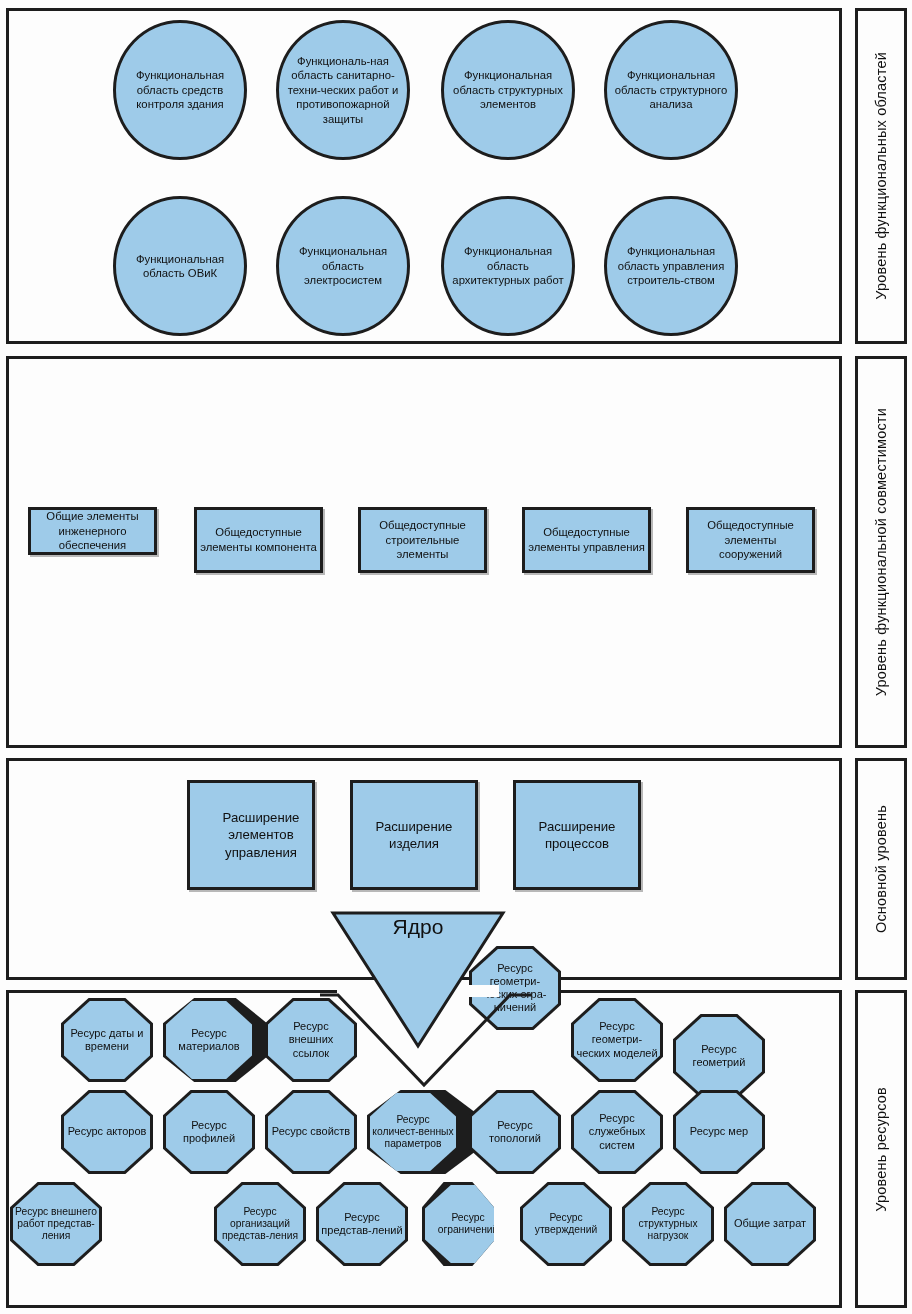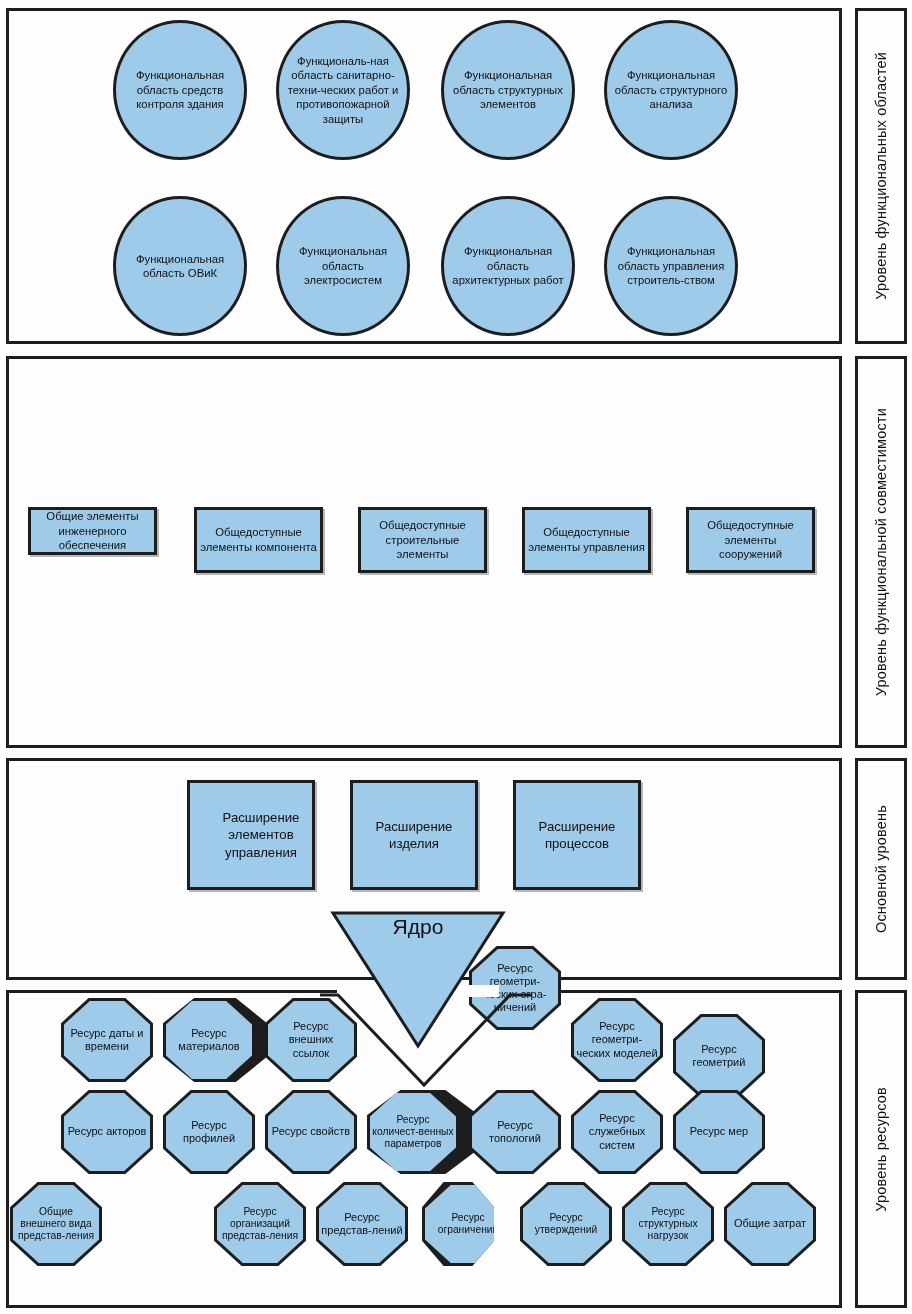--- a/index.html
+++ b/index.html
@@ -196,21 +196,21 @@
     <div class="oct" style="left:3px;top:3px;width:86px;height:78px;position:absolute;">Ресурс топологий</div>
   </div>
   <div class="octwrap" style="left:571px;top:1090px;width:92px;height:84px;">
     <div class="oct" style="left:3px;top:3px;width:86px;height:78px;position:absolute;">Ресурс служебных систем</div>
   </div>
   <div class="octwrap" style="left:673px;top:1090px;width:92px;height:84px;">
     <div class="oct" style="left:3px;top:3px;width:86px;height:78px;position:absolute;text-align:center;">Ресурс мер</div>
   </div>
 
   <div class="octwrap" style="left:10px;top:1182px;width:92px;height:84px;">
-    <div class="oct" style="left:3px;top:3px;width:86px;height:78px;position:absolute;font-size:10.3px;">Общие внешнего вида представ-ления</div>
+    <div class="oct" style="left:3px;top:3px;width:86px;height:78px;position:absolute;font-size:10.3px;">Ресурс внешнего работ представ-ления</div>
   </div>
   <div class="octwrap" style="left:214px;top:1182px;width:92px;height:84px;">
     <div class="oct" style="left:3px;top:3px;width:86px;height:78px;position:absolute;font-size:10.3px;">Ресурс организаций представ-ления</div>
   </div>
   <div class="octwrap" style="left:316px;top:1182px;width:92px;height:84px;">
     <div class="oct" style="left:3px;top:3px;width:86px;height:78px;position:absolute;">Ресурс представ-лений</div>
   </div>
   <div class="octwrap" style="left:422px;top:1182px;width:72px;height:84px;">
     <div class="oct" style="left:3px;top:3px;width:86px;height:78px;position:absolute;font-size:10.3px;">Ресурс ограничений</div>
   </div>

